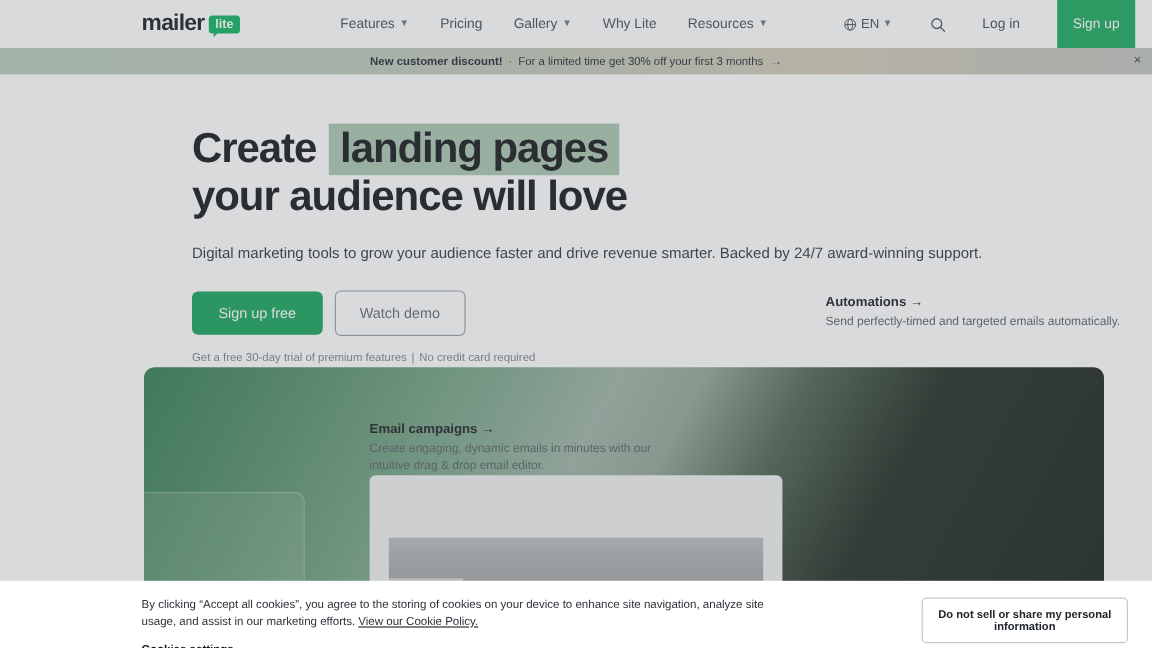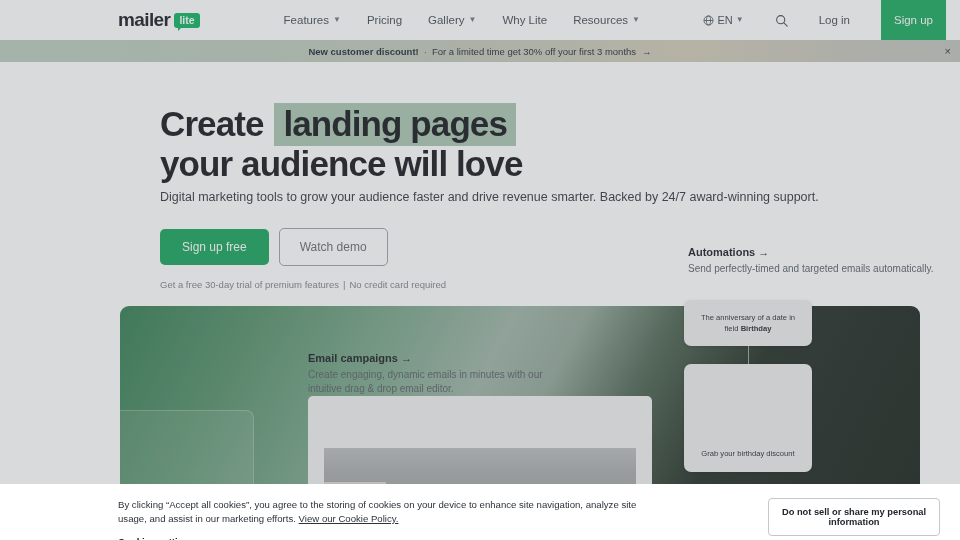--- a/index.html
+++ b/index.html
@@ -94,21 +94,21 @@
     font-size: 35px; line-height: 40px; font-weight: bold;
     letter-spacing: -0.9px; color: #101418;
     max-width: 560px;
   }
   .hl {
     background: #a8c5b0;
     padding: 1px 9px 3px 9px;
     margin-left: 2px;
   }
   .hero-sub {
-    margin-top: 4px;
+    margin-top: 18px;
     font-size: 12.5px; color: #2c343d; line-height: 18px;
   }
   .cta-row { margin-top: 22px; display: flex; align-items: center; gap: 10px; }
   .btn-primary {
     background: #11a158; color: #ffffff;
     border: none; border-radius: 5px;
     font-size: 12px; padding: 11px 22px; cursor: pointer;
     font-family: "Liberation Sans", sans-serif;
   }
   .btn-outline {
@@ -338,31 +338,20 @@
       <span>Email campaigns</span>
       <span>→</span>
     </div>
     <div class="callout-body">Create engaging, dynamic emails in minutes with our intuitive drag &amp; drop email editor.</div>
   </div>
 
   <div class="email-card">
     <div class="email-photo"></div>
   </div>
 
-  <div class="flow">
-    <div class="flow-card flow-card-1">
-      <span>The anniversary of a date in</span>
-      <span>field</span>
-      <b>Birthday</b>
-    </div>
-    <div class="flow-connector"></div>
-    <div class="flow-card flow-card-2">
-      <span>Grab your birthday discount</span>
-    </div>
-  </div>
 
 </div>
 
 <div id="dim"></div>
 
 <div class="cookie">
   <div class="cookie-text">
     <span>By clicking “Accept all cookies”, you agree to the storing of cookies on your device to enhance site navigation, analyze site usage, and assist in our marketing efforts.</span>
     <span class="cookie-link">View our Cookie Policy.</span>
     <br>

